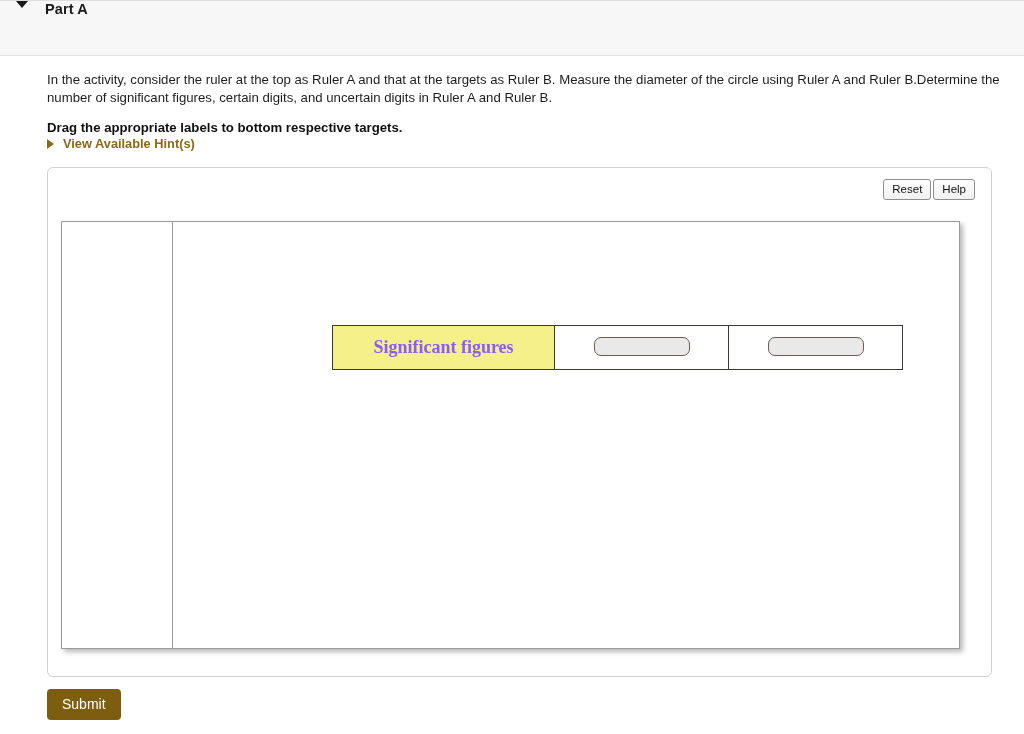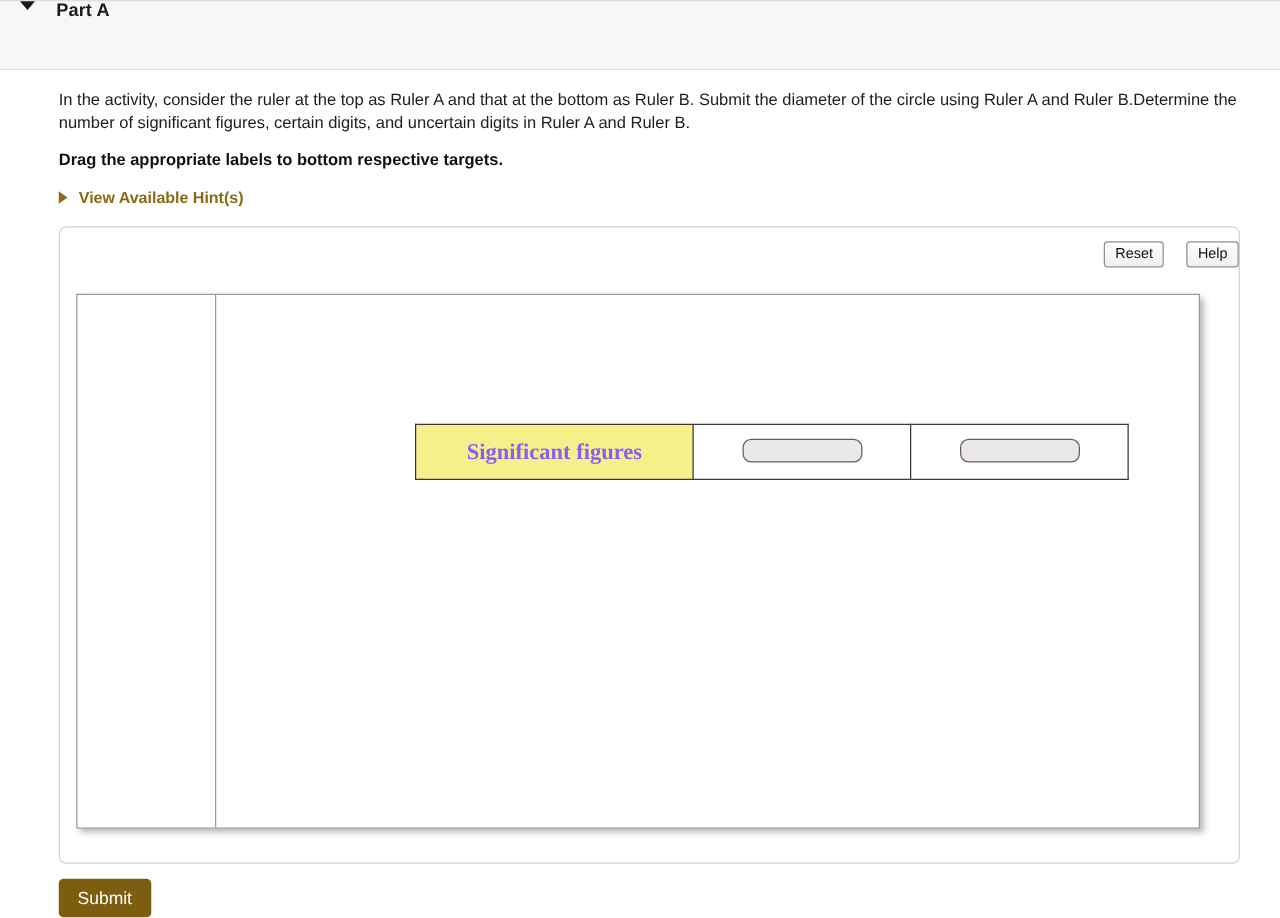--- a/index.html
+++ b/index.html
@@ -55,21 +55,21 @@
     color: #1d1d1d;
     width: 975px;
   }
   .instruction-bold {
     margin-top: 14px;
     font-size: 13.2px;
     font-weight: bold;
     color: #111111;
   }
   .hint-link {
-    margin-top: 15px;
+    margin-top: 1px;
     display: flex;
     align-items: center;
     color: #8a6a17;
     font-weight: bold;
     font-size: 12.8px;
     cursor: pointer;
     width: fit-content;
   }
   .disclosure-triangle-right {
     width: 0;
@@ -89,23 +89,23 @@
     border: 1px solid #d2d2d2;
     border-radius: 6px;
     background: #ffffff;
     box-sizing: border-box;
     position: relative;
   }
 
   .toolbar {
     position: absolute;
     top: 11px;
-    right: 0;
-    display: flex;
-    gap: 18px;
+    right: 16px;
+    display: flex;
+    gap: 2px;
   }
   .tool-btn {
     font-family: "Liberation Sans", sans-serif;
     font-size: 11.5px;
     color: #111111;
     background: linear-gradient(#fdfdfd, #f1f1f1);
     border: 1px solid #8e8e8e;
     border-radius: 3px;
     padding: 2px 8px 3px 8px;
     cursor: pointer;
@@ -227,21 +227,21 @@
 </head>
 <body>
 
 <div class="part-header">
   <div class="disclosure-triangle-down"></div>
   <div class="part-title">Part A</div>
 </div>
 
 <div class="content">
 
-  <div class="prompt-text">In the activity, consider the ruler at the top as Ruler A and that at the bottom as Ruler B. Submit the diameter of the circle using Ruler A and Ruler B.Determine the number of significant figures, certain digits, and uncertain digits in Ruler A and Ruler B.</div>
+  <div class="prompt-text">In the activity, consider the ruler at the top as Ruler A and that at the targets as Ruler B. Measure the diameter of the circle using Ruler A and Ruler B.Determine the number of significant figures, certain digits, and uncertain digits in Ruler A and Ruler B.</div>
 
   <div class="instruction-bold">Drag the appropriate labels to bottom respective targets.</div>
 
   <div class="hint-link">
     <span class="disclosure-triangle-right"></span>
     <span>View Available Hint(s)</span>
   </div>
 
   <div class="activity-shell">
 

